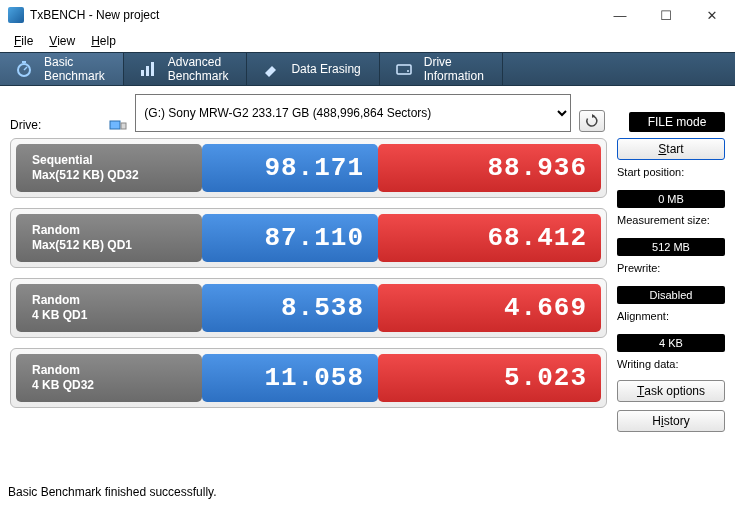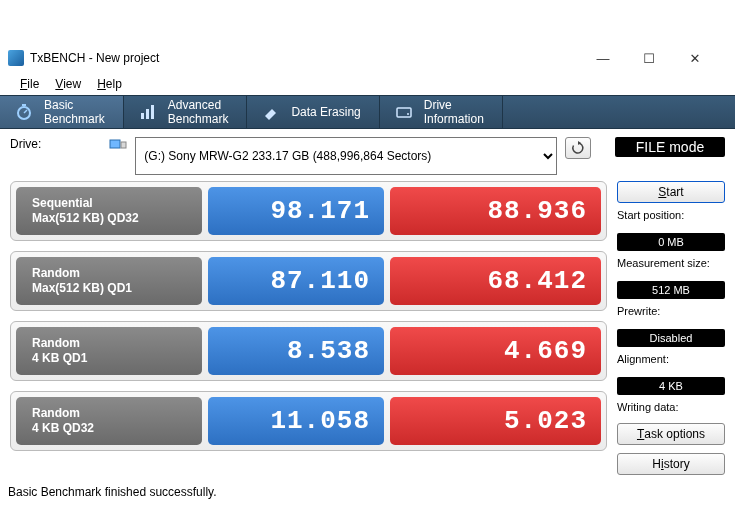--- a/index.html
+++ b/index.html
@@ -1,38 +1,38 @@
 <!DOCTYPE html>
 <html><head>
 <meta charset="utf-8">
 <style>
 * { margin: 0; padding: 0; box-sizing: border-box; font-family: "Segoe UI", Tahoma, sans-serif; }
 body { width: 735px; height: 515px; background: #fff; overflow: hidden; position: relative; }
-.titlebar { height: 30px; display: flex; align-items: center; padding: 0 17px 0 8px; font-size: 12px; margin-top: 43px; }
+.titlebar { height: 30px; display: flex; align-items: center; padding: 0 0 0 8px; font-size: 12px; }
 .titlebar .icon { width: 16px; height: 16px; margin-right: 6px; background: linear-gradient(135deg,#4aa3e0,#1a5f9e); border-radius: 2px; }
 .win-controls { margin-left: auto; display: flex; }
 .win-controls div { width: 46px; height: 30px; display: flex; align-items: center; justify-content: center; font-size: 13px; color: #333; }
-.menubar { height: 22px; display: flex; align-items: center; padding: 0 12px; font-size: 12px; gap: 0; }
+.menubar { height: 22px; display: flex; align-items: center; padding: 0 6px; font-size: 12px; gap: 0; }
 .menubar span { padding: 2px 8px; }
 .menubar span u { text-decoration: underline; }
 .tabs { height: 34px; background: linear-gradient(#3a5c7a,#2e4a63); display: flex; border-top: 1px solid #1e3548; border-bottom: 1px solid #1e3548; }
 .tab { flex: none; display: flex; align-items: center; color: #fff; font-size: 12px; padding: 0 18px 0 14px; gap: 10px; border-right: 1px solid #1e3548; cursor: pointer; }
 .tab.active { background: linear-gradient(#4f7396,#3e5e7c); }
 .tab .ic { width: 20px; height: 20px; display: flex; align-items: center; justify-content: center; }
-.drive-row { display: flex; align-items: flex-start; padding: 8px 10px 6px 10px; gap: 8px; font-size: 12px; }
+.drive-row { display: flex; align-items: flex-end; padding: 8px 10px 6px 10px; gap: 8px; font-size: 12px; }
 .drive-row select { flex: 1; height: 38px; font-size: 12px; padding: 0 4px; border: 1px solid #767676; background: #fff; }
 .reload-btn { width: 26px; height: 22px; border: 1px solid #888; border-radius: 3px; background: linear-gradient(#fdfdfd,#e6e6e6); display: flex; align-items: center; justify-content: center; }
-.file-mode { width: 110px; height: 20px; background: #000; color: #fff; font-size: 14px; display: flex; align-items: center; justify-content: center; border-radius: 2px; }
+.file-mode { width: 96px; height: 20px; background: #000; color: #fff; font-size: 12px; display: flex; align-items: center; justify-content: center; border-radius: 2px; }
 .main { display: flex; padding: 0 10px 0 10px; gap: 10px; }
 .left { flex: 1; }
 .header-row { height: 26px; background: linear-gradient(#4a4a4a,#2a2a2a); border-radius: 4px; display: flex; align-items: center; color: #fff; font-size: 12px; font-style: italic; font-weight: 600; margin-bottom: 6px; }
 .header-row div:nth-child(1){ width: 200px; text-align: center; }
 .header-row div:nth-child(2){ width: 180px; text-align: center; }
 .header-row div:nth-child(3){ flex:1; text-align: center; }
-.bench-row { height: 60px; border: 1px solid #bbb; border-radius: 6px; background: linear-gradient(#f8f8f8,#ececec); display: flex; align-items: center; padding: 5px; gap: 6px; margin-bottom: 10px; }
+.bench-row { height: 60px; border: 1px solid #bbb; border-radius: 6px; background: linear-gradient(#f8f8f8,#ececec); display: flex; align-items: center; padding: 5px; margin-bottom: 10px; }
 .task-name { width: 186px; height: 100%; background: linear-gradient(#8a8a8a,#6a6a6a); border-radius: 5px; color: #fff; font-size: 12px; font-weight: 600; display: flex; flex-direction: column; justify-content: center; padding-left: 16px; line-height: 1.25; }
 .read-val { width: 176px; height: 100%; background: linear-gradient(#4d94e6,#2d70c2); border-radius: 5px; color: #fff; font-size: 26px; font-weight: 700; display: flex; align-items: center; justify-content: flex-end; padding-right: 14px; font-family: "Courier New", monospace; letter-spacing: 1px; }
 .write-val { flex: 1; height: 100%; background: linear-gradient(#f04a4a,#cc2a2a); border-radius: 5px; color: #fff; font-size: 26px; font-weight: 700; display: flex; align-items: center; justify-content: flex-end; padding-right: 14px; font-family: "Courier New", monospace; letter-spacing: 1px; }
 .right { width: 108px; display: flex; flex-direction: column; gap: 2px; font-size: 11px; }
 .btn { height: 22px; border: 1px solid #888; border-radius: 3px; background: linear-gradient(#fdfdfd,#e6e6e6); font-size: 12px; display: flex; align-items: center; justify-content: center; cursor: pointer; }
 .btn.start { border: 1px solid #0a58ca; font-weight: 400; }
 .lbl { font-size: 11px; margin-top: 4px; }
 .blackbox { height: 18px; background: #000; color: #fff; font-size: 11px; display: flex; align-items: center; justify-content: center; border-radius: 2px; margin-top: 10px; }
 .status { position: absolute; bottom: 16px; left: 8px; font-size: 12px; }
 .watermark { position: absolute; right: 18px; bottom: 8px; font-size: 12px; color: rgba(255,255,255,.45); letter-spacing: 1px; }

